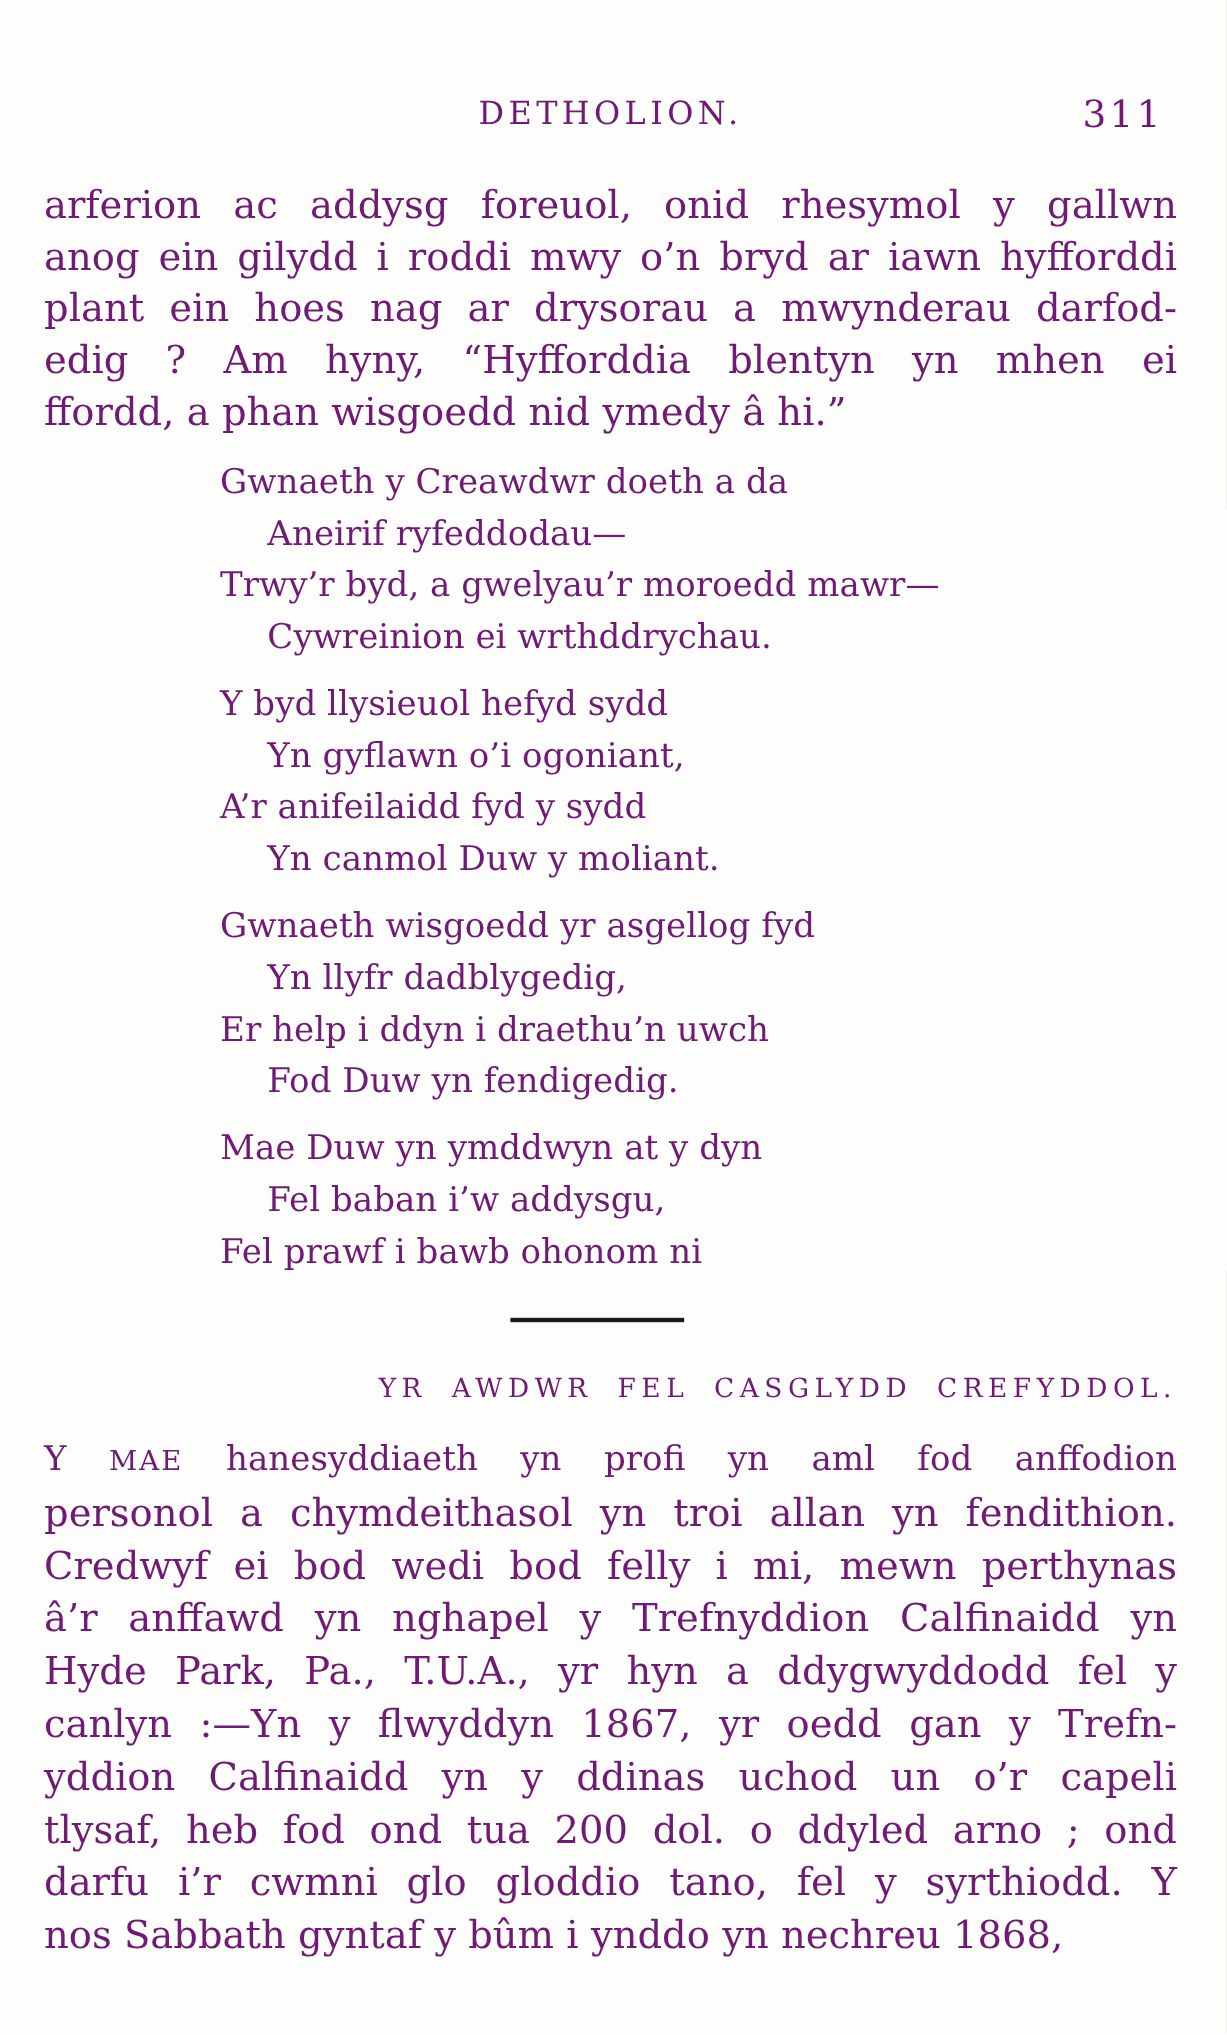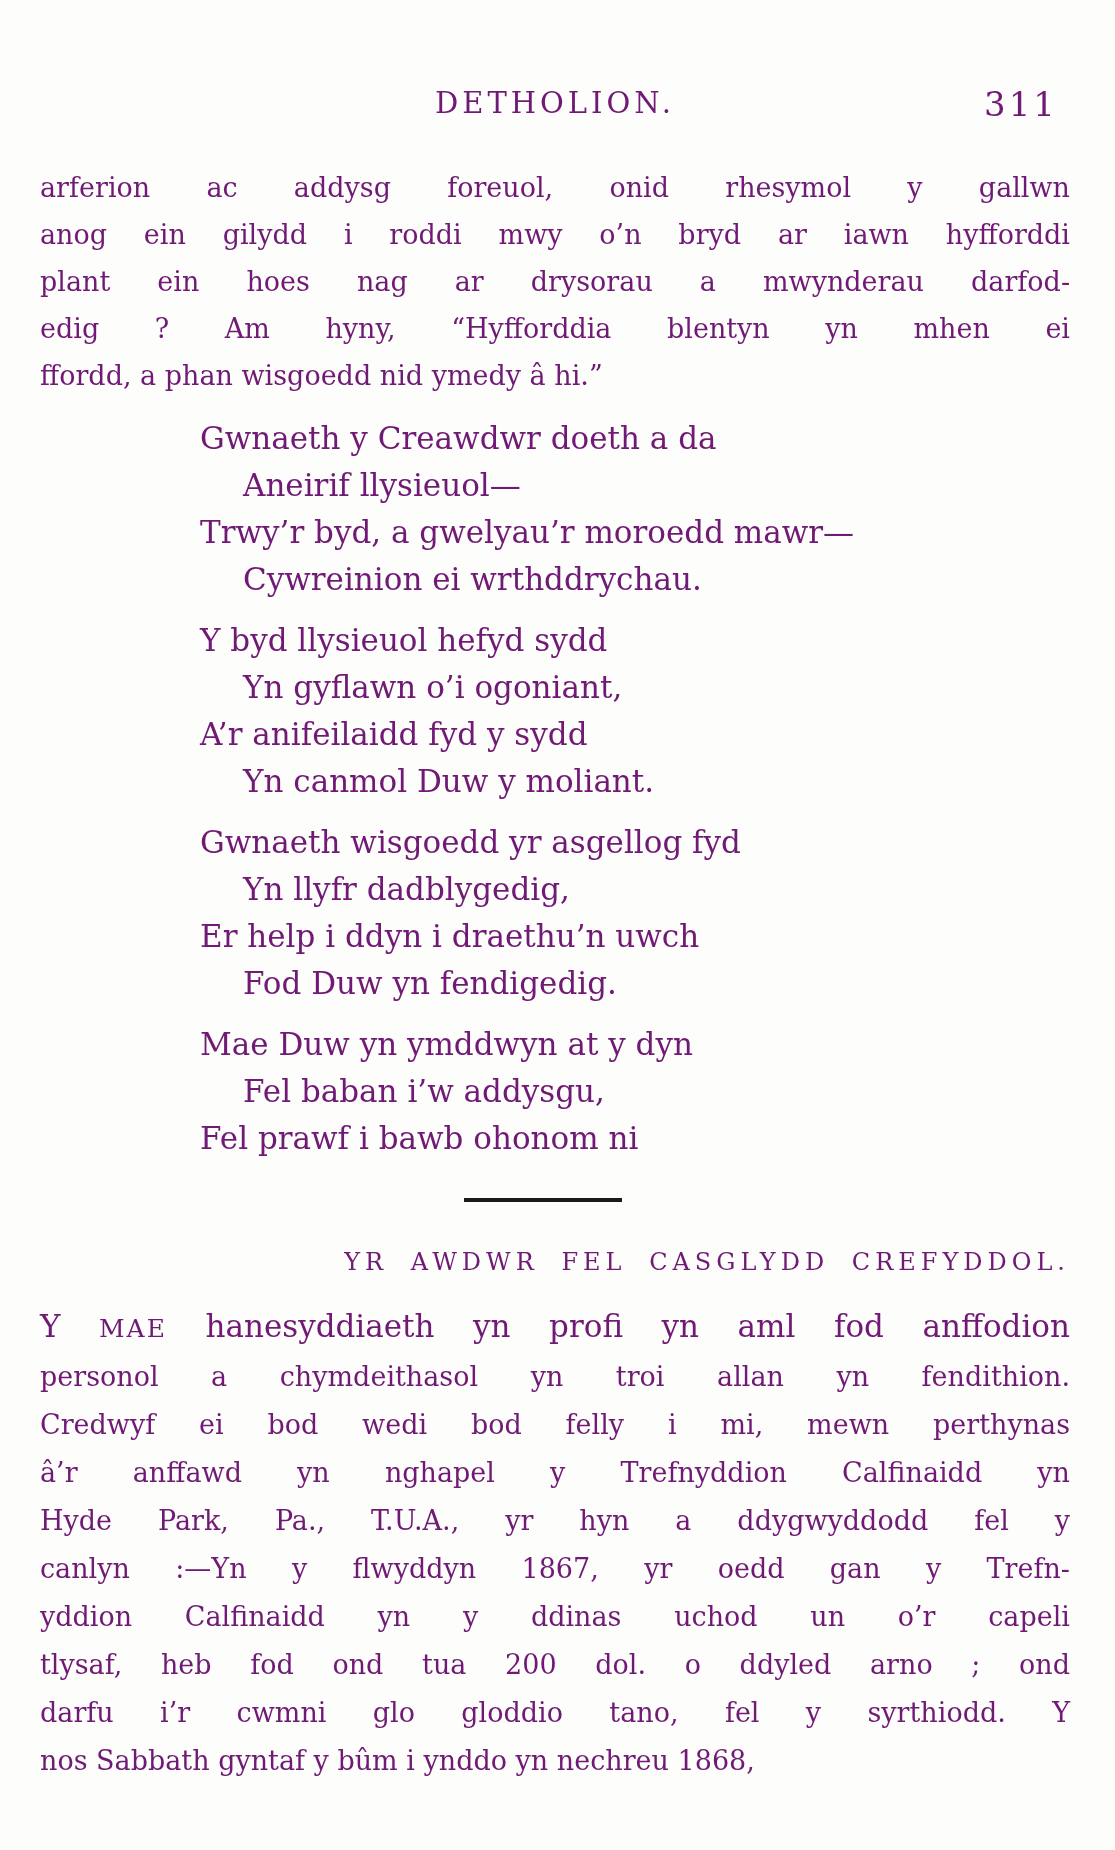--- a/index.html
+++ b/index.html
@@ -30,21 +30,21 @@
     letter-spacing: 4px;
   }
   .page-number {
     position: absolute;
     right: 12px;
     top: -2px;
     font-size: 34px;
     letter-spacing: 3px;
   }
   
-  .prose { font-size: 27px; }
+  .prose { font-size: 35px; }
   .prose .line {
     line-height: 47px;
     text-align: justify;
     text-align-last: justify;
     white-space: nowrap;
   }
   .prose .line:last-child {
     text-align-last: left;
     white-space: normal;
   }
@@ -98,21 +98,21 @@
       <div class="line">arferion ac addysg foreuol, onid rhesymol y gallwn</div>
       <div class="line">anog ein gilydd i roddi mwy o’n bryd ar iawn hyfforddi</div>
       <div class="line">plant ein hoes nag ar drysorau a mwynderau darfod-</div>
       <div class="line">edig ?  Am hyny, “Hyfforddia blentyn yn mhen ei</div>
       <div class="line">ffordd, a phan wisgoedd nid ymedy â hi.”</div>
     </div>
 
   <div class="poem">
     <div class="stanza">
         <div class="line">Gwnaeth y Creawdwr doeth a da</div>
-        <div class="line">Aneirif llysieuol—</div>
+        <div class="line">Aneirif ryfeddodau—</div>
         <div class="line">Trwy’r byd, a gwelyau’r moroedd mawr—</div>
         <div class="line">Cywreinion ei wrthddrychau.</div>
       </div>
     <div class="stanza">
         <div class="line">Y byd llysieuol hefyd sydd</div>
         <div class="line">Yn gyflawn o’i ogoniant,</div>
         <div class="line">A’r anifeilaidd fyd y sydd</div>
         <div class="line">Yn canmol Duw y moliant.</div>
       </div>
     <div class="stanza">

